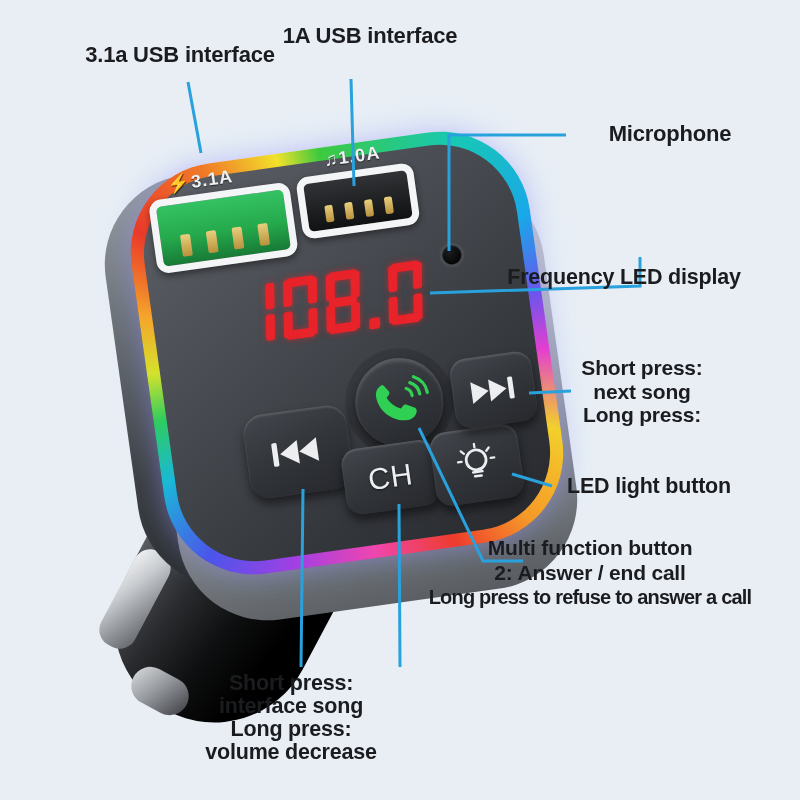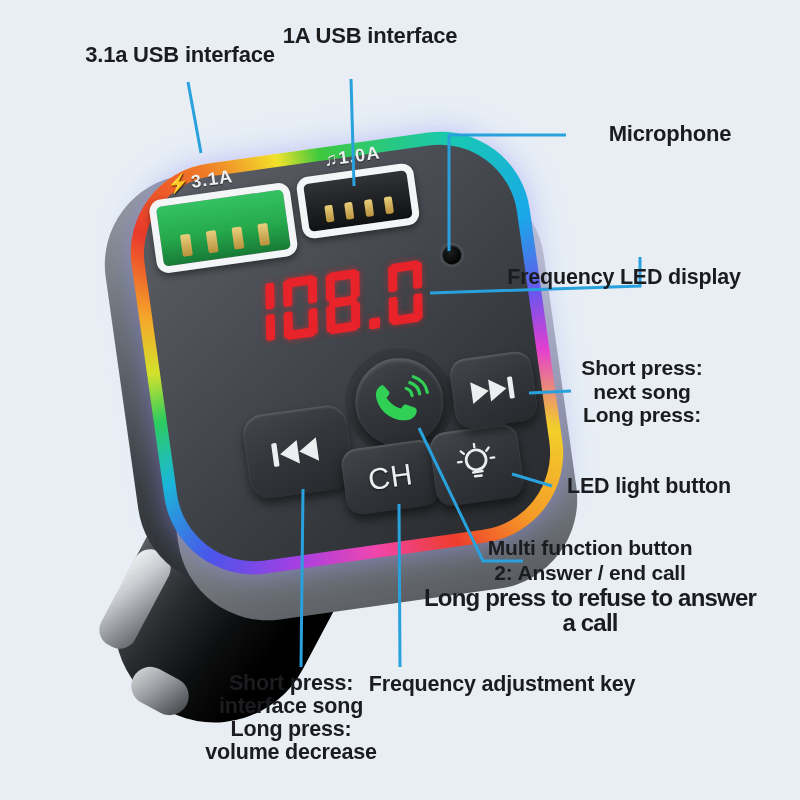--- a/index.html
+++ b/index.html
@@ -87,21 +87,21 @@
   
   .lbl{position:absolute;color:var(--ink);font-weight:700;text-align:center;letter-spacing:-0.2px;}
   .lbl.left{text-align:center;}
   #lbl-usb-fast{left:60px;top:42px;width:240px;font-size:22px;}
   #lbl-usb-music{left:278px;top:22px;width:184px;font-size:22px;line-height:28px;}
   #lbl-mic{left:570px;top:121px;width:200px;font-size:22px;}
   #lbl-freq-display{left:504px;top:225px;width:240px;font-size:21.5px;margin-top:40px;}
   #lbl-next{left:546px;top:356px;width:192px;font-size:21px;line-height:23.5px;}
   #lbl-led-light{left:554px;top:474px;width:190px;font-size:21.5px;}
   #lbl-multi{left:416px;top:535px;width:348px;font-size:21px;line-height:25px;}
-  #lbl-multi .tight{font-size:24px;letter-spacing:-0.8px;}
+  #lbl-multi .tight{font-size:20px;letter-spacing:-0.8px;}
   #lbl-freq-key{left:366px;top:672px;width:272px;font-size:21.5px;}
   #lbl-prev{left:194px;top:672px;width:194px;font-size:21.5px;line-height:23px;}
 
   .callouts{position:absolute;inset:0;pointer-events:none;}
   .callouts polyline{fill:none;stroke:var(--callout);stroke-width:3;}
 </style>
 </head>
 <body>
 
 <div class="scene">
@@ -241,21 +241,20 @@
   </div>
 
   <div class="lbl left" id="lbl-led-light">LED light button</div>
 
   <div class="lbl" id="lbl-multi">
     <div>Multi function button</div>
     <div>2: Answer / end call</div>
     <div class="tight">Long press to refuse to answer a call</div>
   </div>
 
-  <div class="lbl" id="lbl-freq-key">Frequency adjustment key</div>
 
   <div class="lbl" id="lbl-prev">
     <div>Short press:</div>
     <div>interface song</div>
     <div>Long press:</div>
     <div>volume decrease</div>
   </div>
 
 </div>
 

